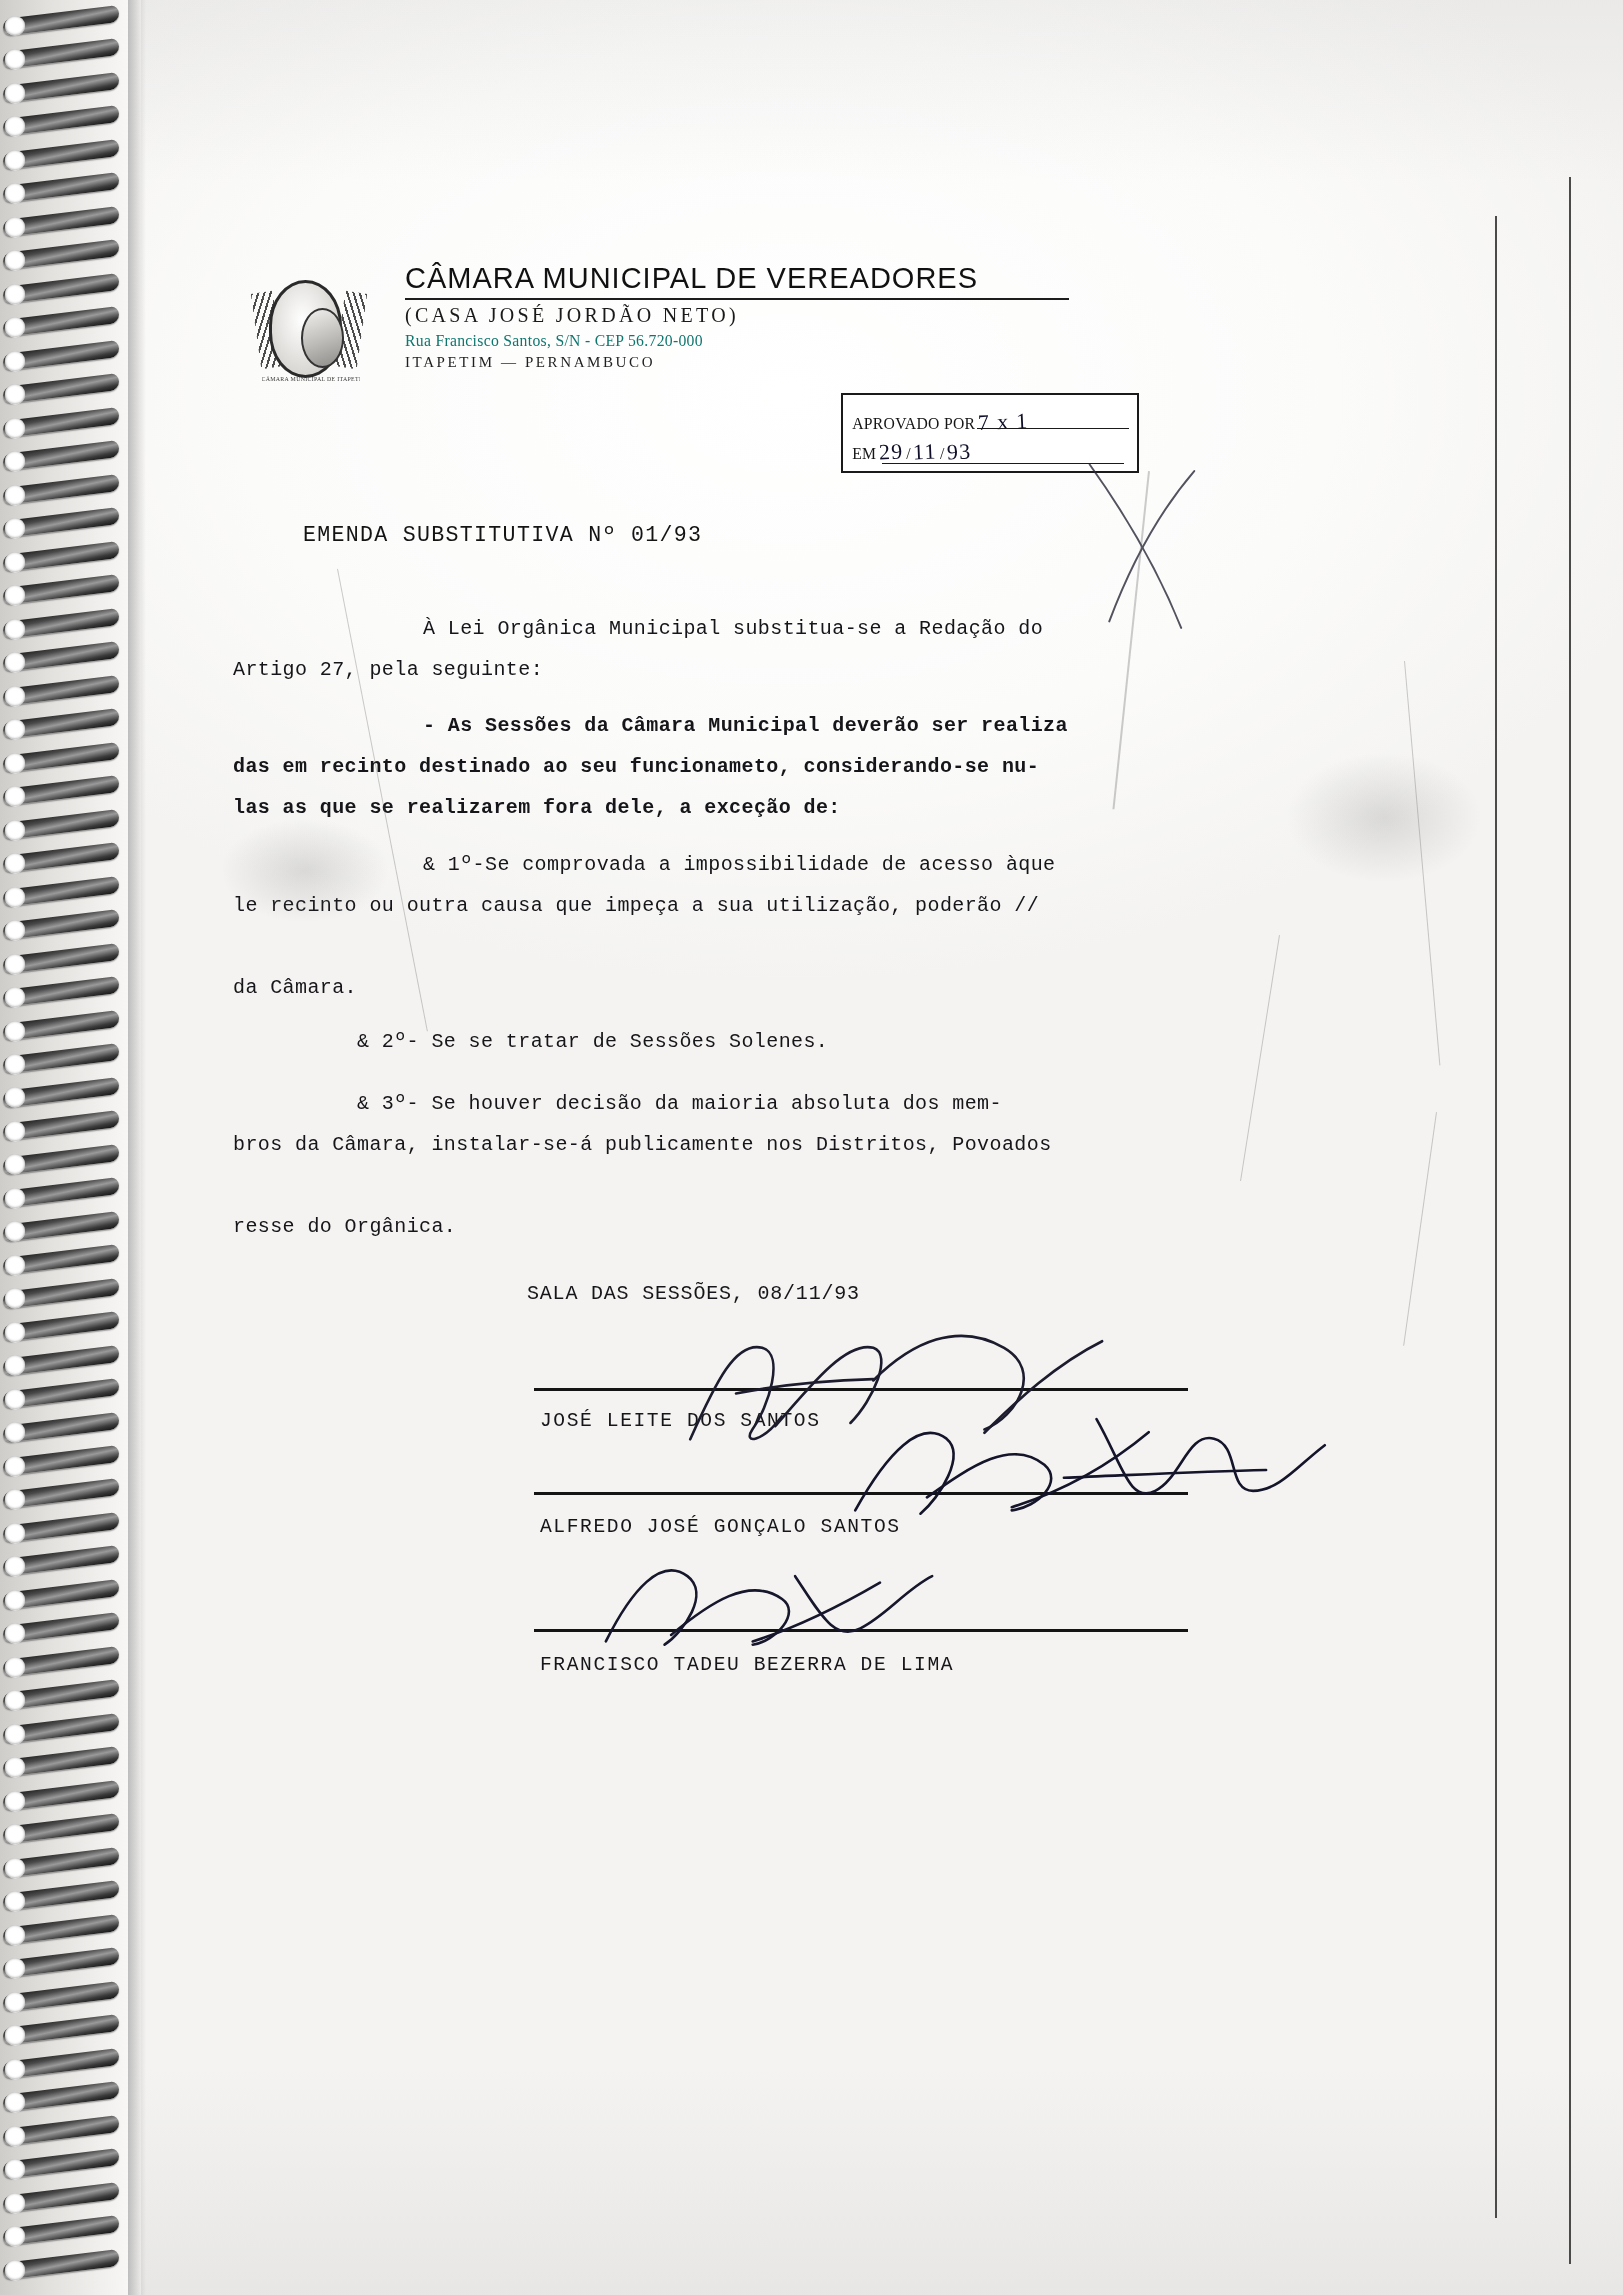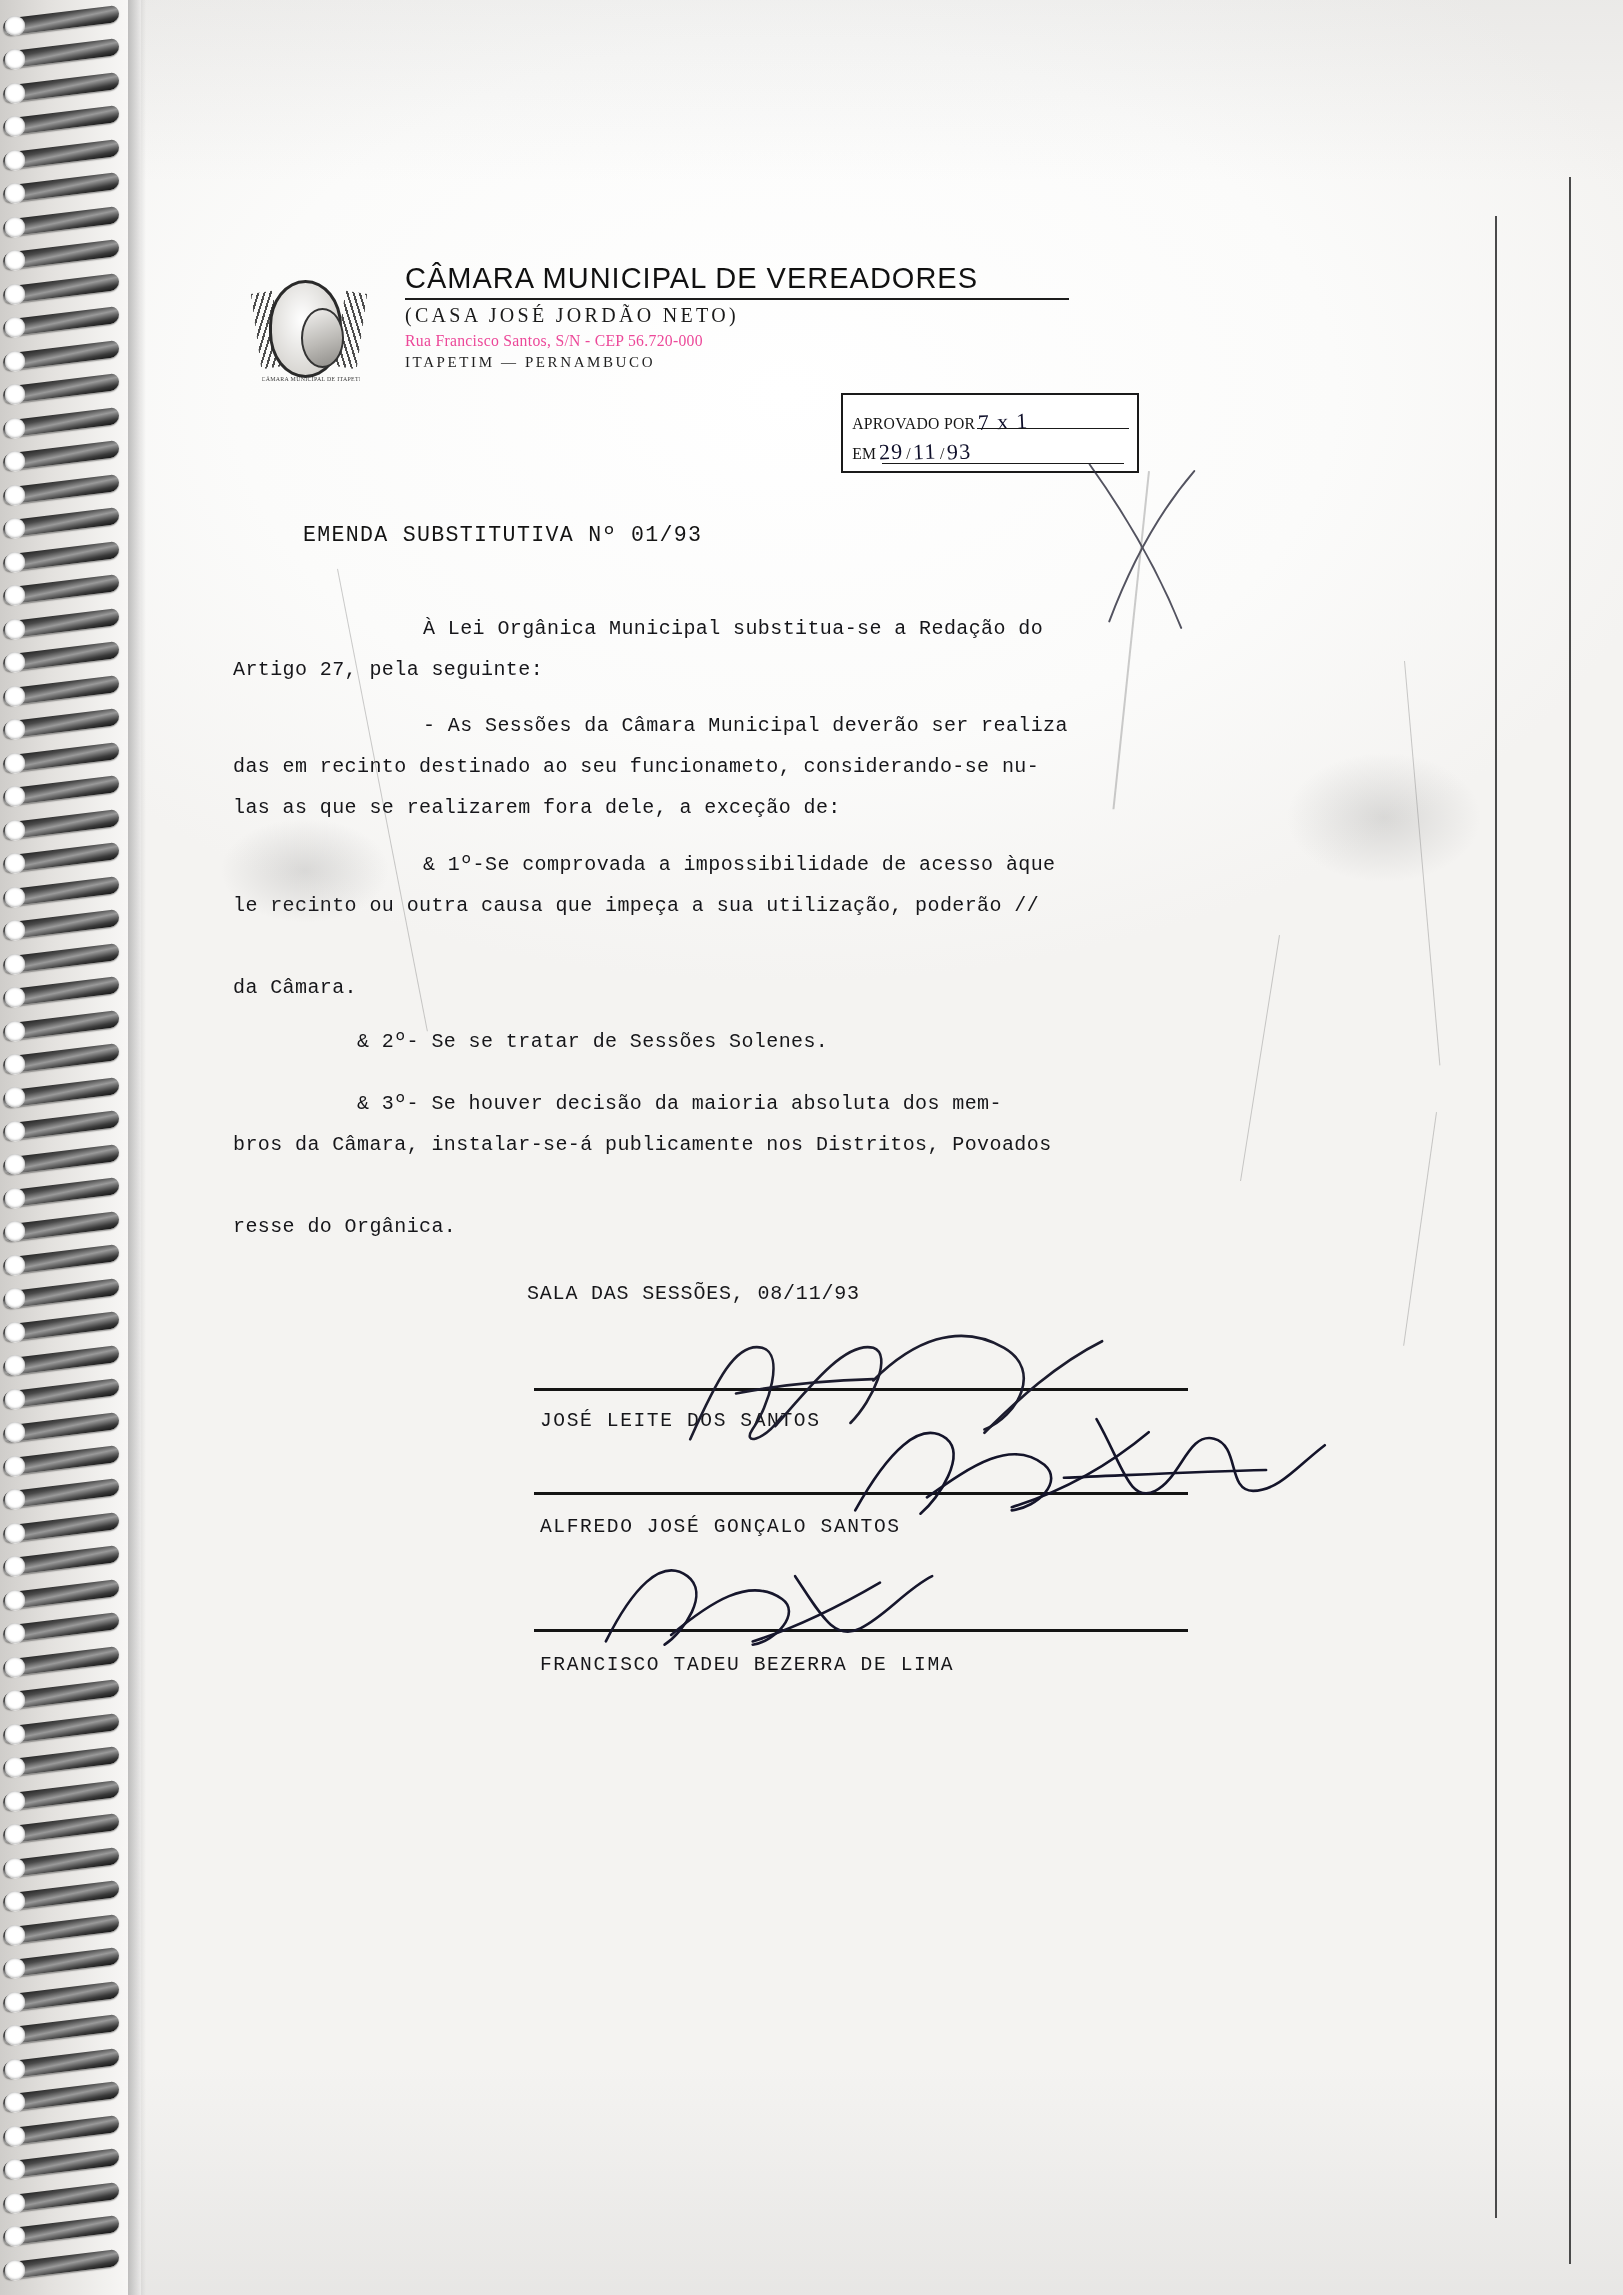--- a/index.html
+++ b/index.html
@@ -134,21 +134,21 @@
     font-size: 20px;
     letter-spacing: 3.3px;
     color: #1a1a1a;
     font-family: "Liberation Serif", serif;
     white-space: nowrap;
   }
   #org-addr {
     margin-top: 5.2px;
     font-size: 15.7px;
     letter-spacing: 0.3px;
-    color: #ec4899;
+    color: #0f766e;
     font-family: "Liberation Serif", serif;
     white-space: nowrap;
   }
   #org-city {
     margin-top: 3.3px;
     font-size: 15px;
     letter-spacing: 2.6px;
     color: #1f1f1f;
     font-family: "Liberation Serif", serif;
     white-space: nowrap;
@@ -197,21 +197,21 @@
     font-family: "Liberation Mono", monospace;
     font-size: 20px;
     line-height: 41px;
     letter-spacing: 0.4px;
     color: #16161a;
   }
   .para .ind { display: inline-block; width: 190px; }
   .para .ind-s { display: inline-block; width: 124px; }
 
   #p1 { top: 608px; }
-  #p2 { top: 705px; }
+  #p2 { top: 705px; font-weight: bold; }
   #p3 { top: 844px; }
   #p4 { top: 1021px; }
   #p5 { top: 1083px; }
 
   #sala {
     position: absolute; left: 386px; top: 1282px;
     font-family: "Liberation Mono", monospace;
     font-size: 20px;
     letter-spacing: 0.8px;
     color: #16161a;

